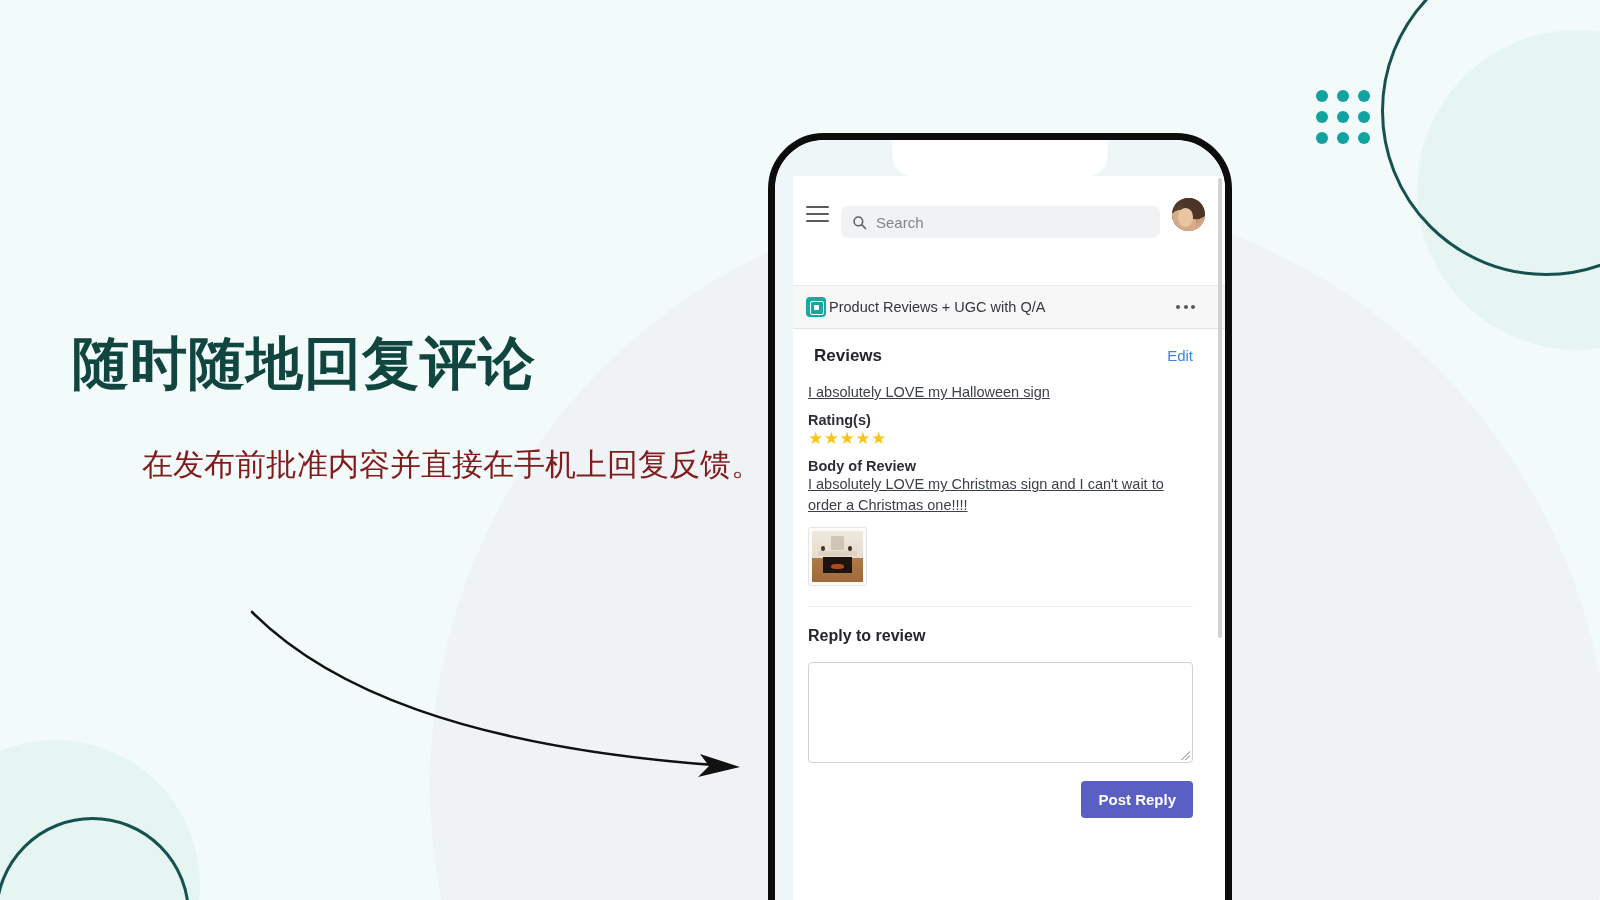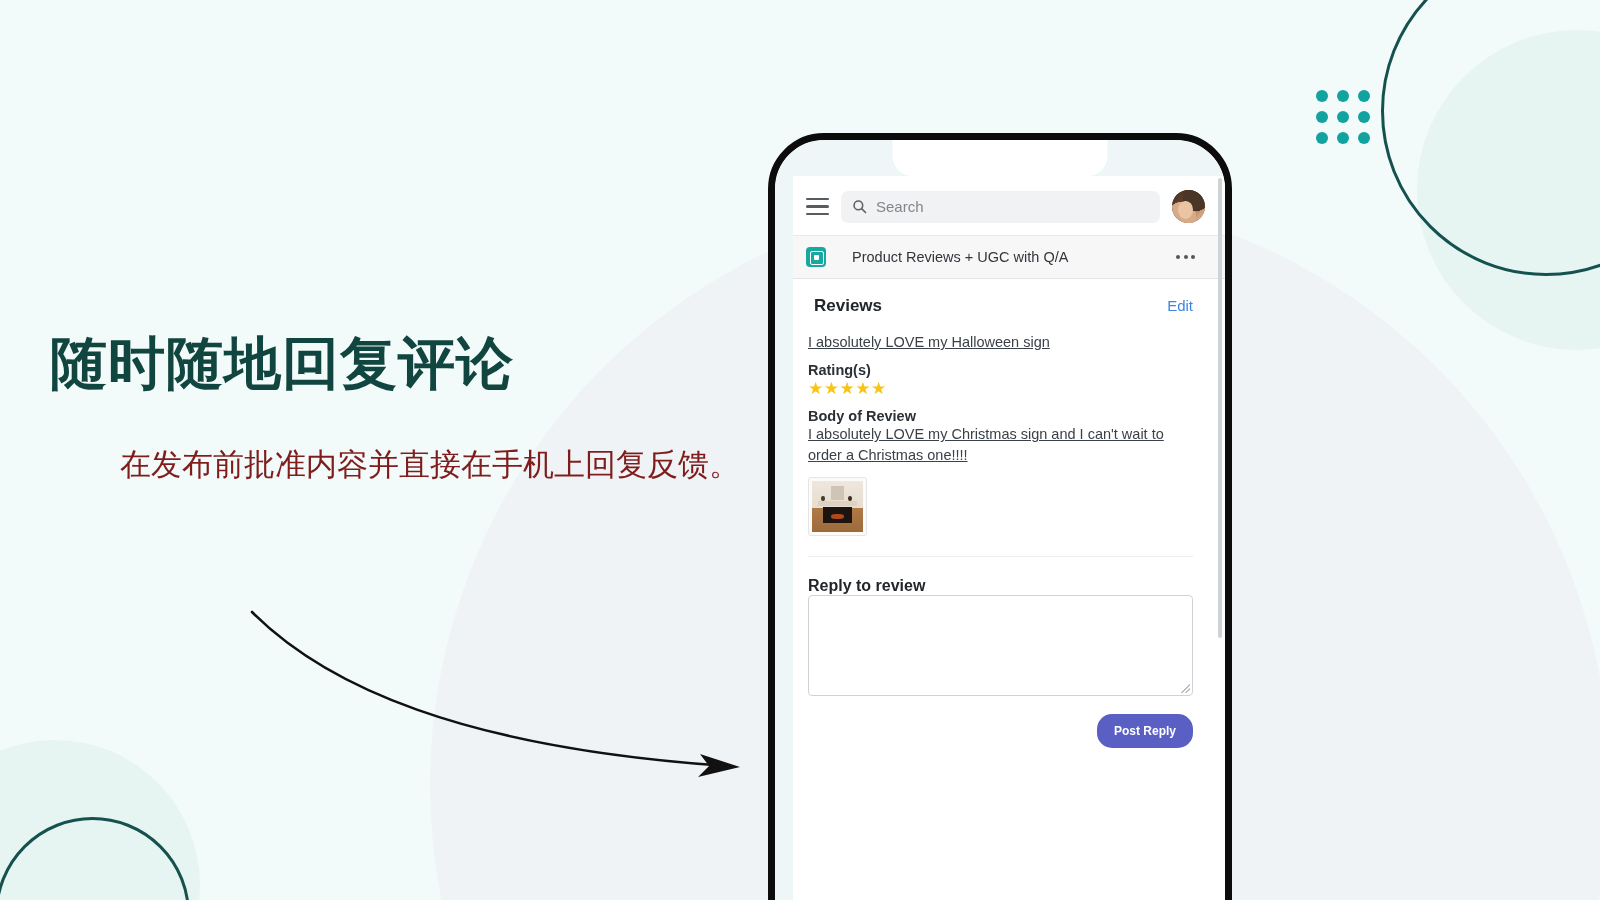--- a/index.html
+++ b/index.html
@@ -95,21 +95,21 @@
     position: absolute;
     left: 230px;
     top: 580px;
     width: 540px;
     height: 200px;
   }
 
   
   .copy {
     position: absolute;
-    left: 50px;
+    left: 72px;
     top: 330px;
     width: 700px;
     z-index: 5;
   }
   .headline {
     font-size: 57px;
     line-height: 1.18;
     font-weight: bold;
     color: #11453f;
     letter-spacing: 1px;
@@ -191,20 +191,21 @@
   .searchbar {
     flex: 1 1 auto;
     height: 32px;
     background: #f1f2f4;
     border-radius: 7px;
     display: flex;
     align-items: center;
     padding: 0 11px;
     gap: 9px;
     min-width: 0;
+    margin-top: 16px;
   }
   .search-ph {
     font-size: 15px;
     color: #80868c;
     white-space: nowrap;
     overflow: hidden;
   }
   .avatar {
     width: 33px;
     height: 33px;
@@ -230,25 +231,26 @@
     width: 46%;
     height: 56%;
     border-radius: 48% 48% 50% 50%;
     background: #e9c5a4;
   }
 
   
   .apphdr {
     display: flex;
     align-items: center;
-    gap: 26px;
+    gap: 3px;
     padding: 11px 14px 11px 13px;
     background: #f7f7f8;
     border-top: 1px solid #e8eaec;
     border-bottom: 1px solid #e2e4e7;
+    margin-top: 35px;
   }
   .app-icon {
     width: 20px;
     height: 20px;
     border-radius: 4px;
     background: #17a8a0;
     flex: 0 0 auto;
     position: relative;
   }
   .app-icon::before {
@@ -390,20 +392,21 @@
 
   
   .reply {
     padding: 20px 32px 0 15px;
     background: #ffffff;
   }
   .reply-label {
     font-size: 16px;
     font-weight: bold;
     color: #22262b;
+    margin-bottom: 17px;
   }
   .reply-box {
     width: 100%;
     height: 101px;
     border: 1px solid #cfd3d8;
     border-radius: 4px;
     background: #ffffff;
     position: relative;
     cursor: text;
   }
@@ -417,24 +420,24 @@
       linear-gradient(135deg, transparent 72%, #b9bec4 72%, #b9bec4 82%, transparent 82%);
   }
   .reply-actions {
     display: flex;
     justify-content: flex-end;
     margin-top: 18px;
   }
   .post-btn {
     background: #5a5fc4;
     color: #ffffff;
-    font-size: 12px;
+    font-size: 15px;
     font-weight: bold;
     border: none;
-    border-radius: 15px;
+    border-radius: 4px;
     padding: 10px 17px;
     cursor: pointer;
     font-family: "Liberation Sans", sans-serif;
   }
 
   
   .scrollbar {
     position: absolute;
     right: 3px;
     top: 38px;

